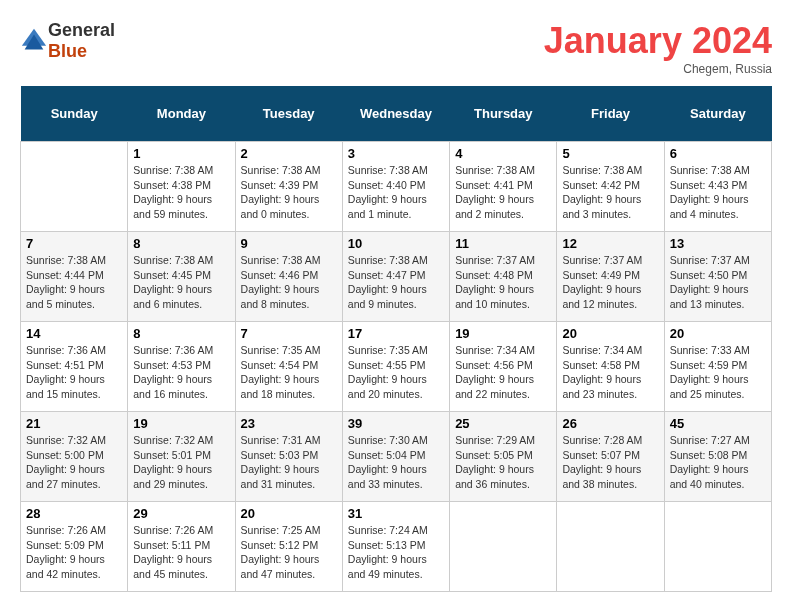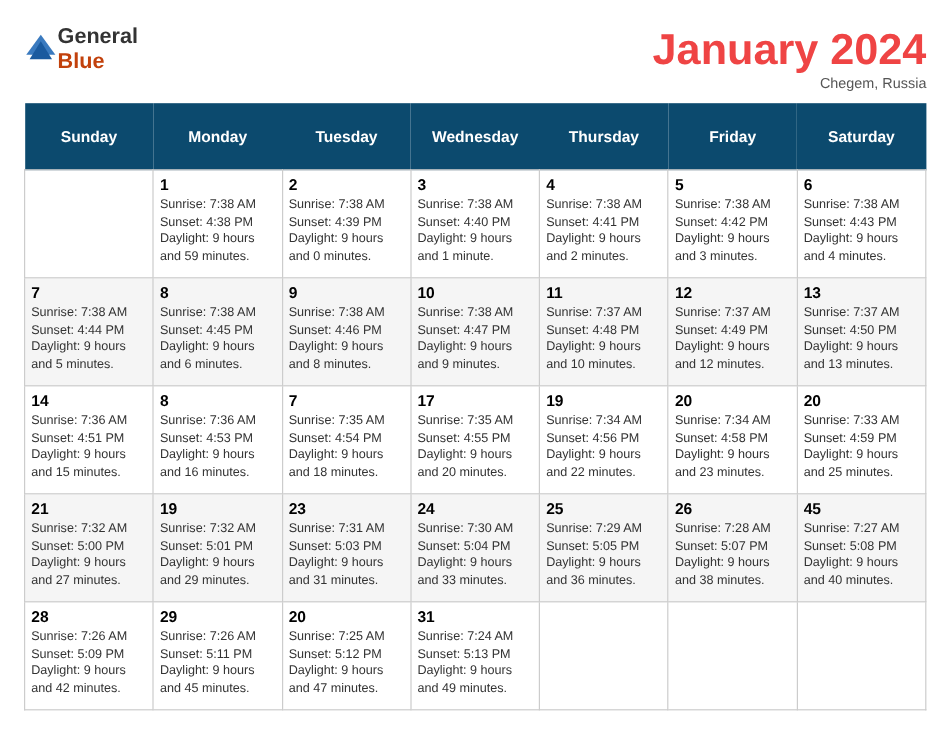--- a/index.html
+++ b/index.html
@@ -215,21 +215,21 @@
         </td>
         <td>
           <span class="day-number">19</span>
           <div class="day-info">Sunrise: 7:32 AM<br>Sunset: 5:01 PM<br>Daylight: 9 hours<br>and 29 minutes.</div>
         </td>
         <td>
           <span class="day-number">23</span>
           <div class="day-info">Sunrise: 7:31 AM<br>Sunset: 5:03 PM<br>Daylight: 9 hours<br>and 31 minutes.</div>
         </td>
         <td>
-          <span class="day-number">24</span>
+          <span class="day-number">39</span>
           <div class="day-info">Sunrise: 7:30 AM<br>Sunset: 5:04 PM<br>Daylight: 9 hours<br>and 33 minutes.</div>
         </td>
         <td>
           <span class="day-number">25</span>
           <div class="day-info">Sunrise: 7:29 AM<br>Sunset: 5:05 PM<br>Daylight: 9 hours<br>and 36 minutes.</div>
         </td>
         <td>
           <span class="day-number">26</span>
           <div class="day-info">Sunrise: 7:28 AM<br>Sunset: 5:07 PM<br>Daylight: 9 hours<br>and 38 minutes.</div>
         </td>

